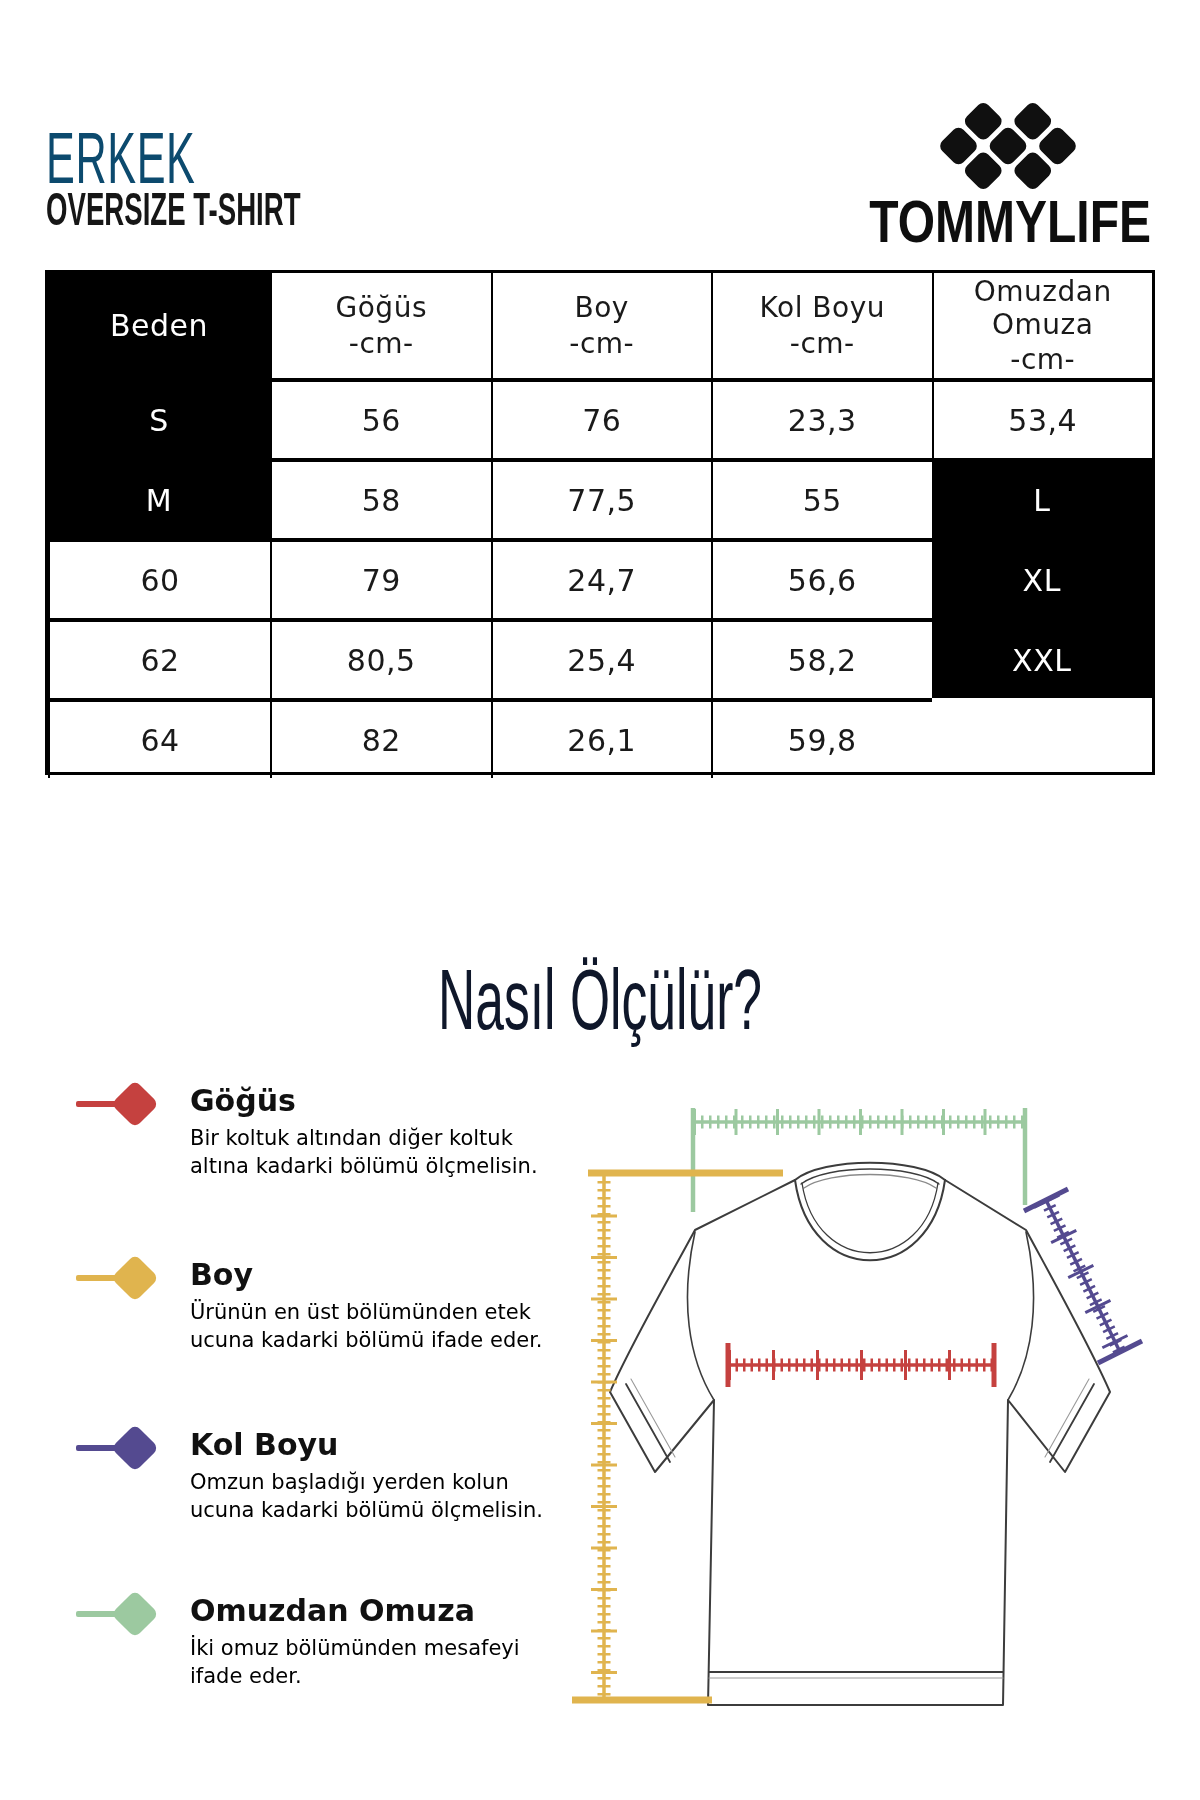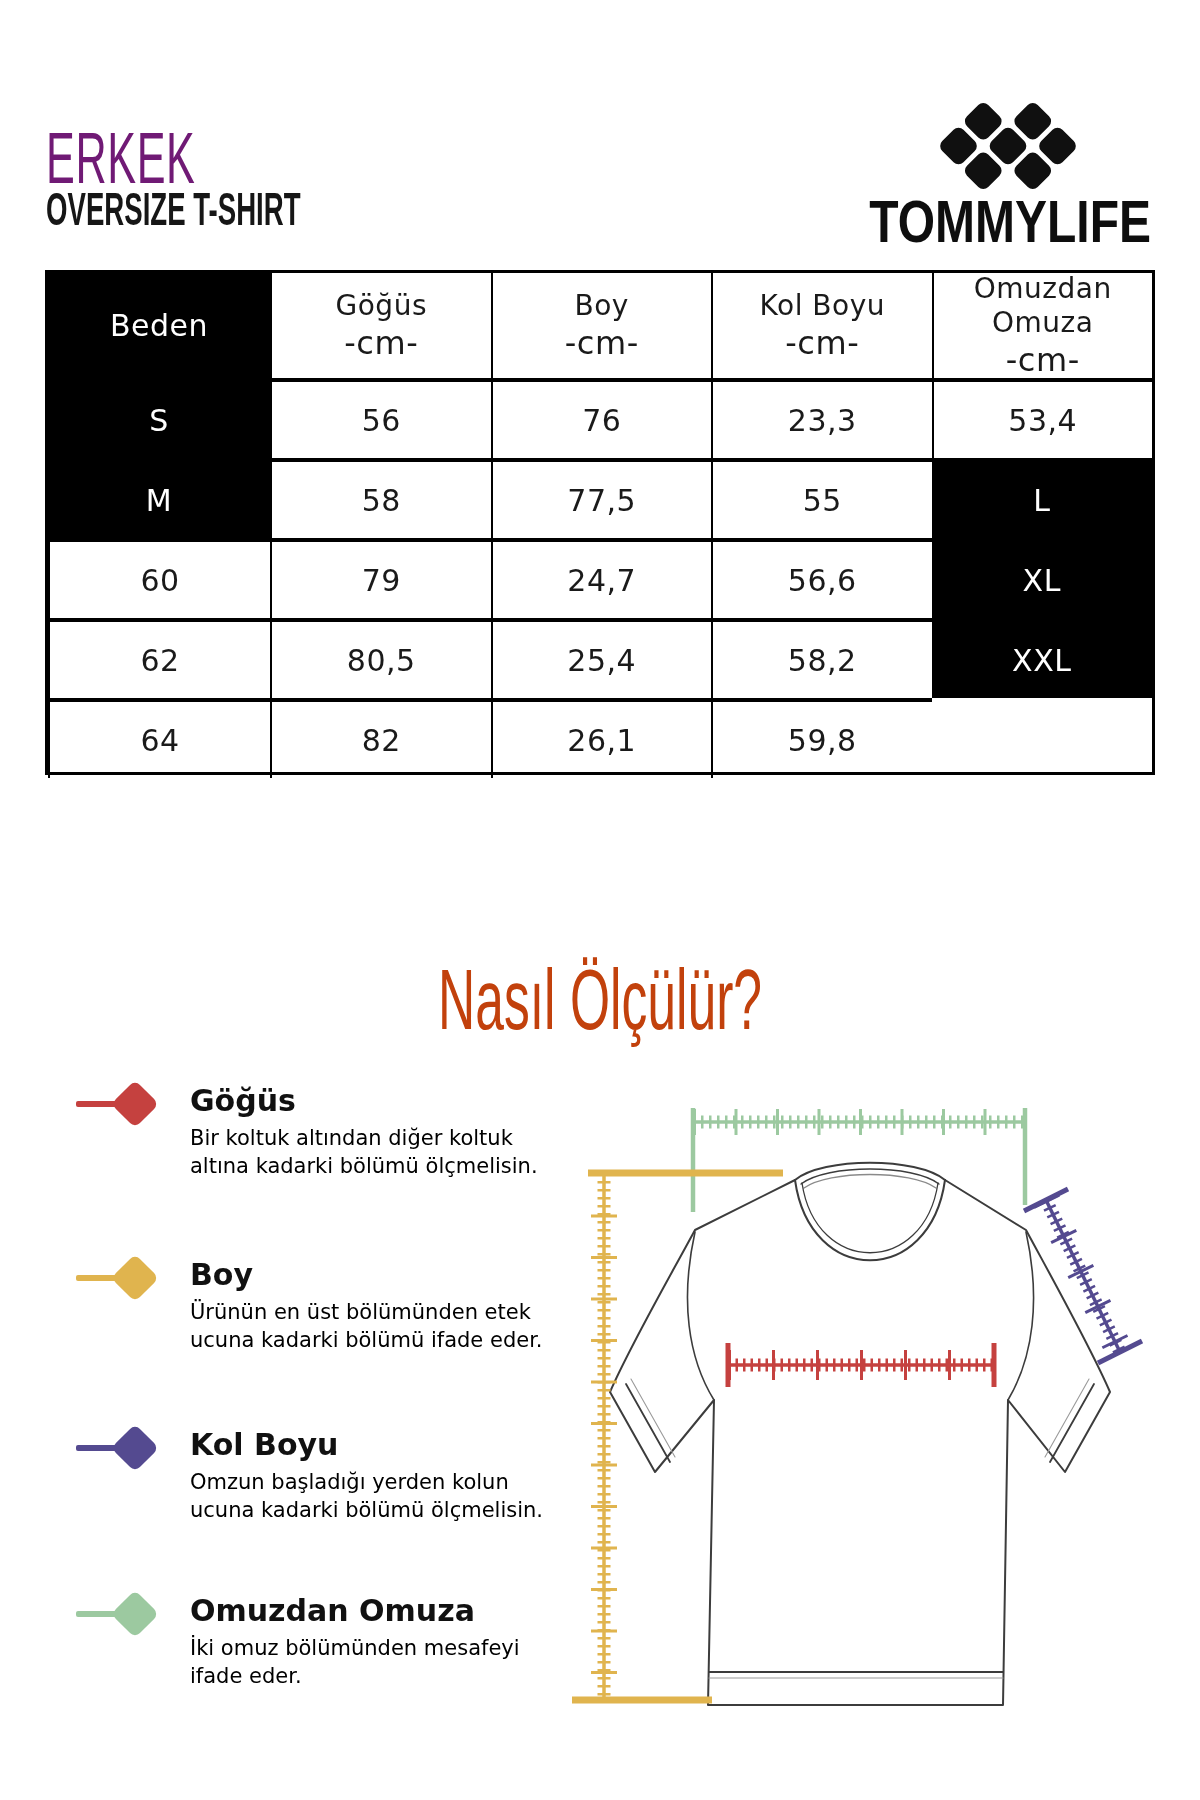--- a/index.html
+++ b/index.html
@@ -1,21 +1,21 @@
 <!DOCTYPE html>
 <html><head>
 <meta charset="utf-8">
 <style>
   html,body { margin:0; padding:0; background:#fff; }
   .page { position:relative; width:1200px; height:1800px; background:#ffffff; overflow:hidden;
           font-family:"DejaVu Sans", sans-serif; color:#111; }
 
   
   .cat { position:absolute; left:46px; top:122px; font-size:72px; line-height:1;
-         font-family:"Liberation Sans", sans-serif; font-weight:400; color:#701a75; white-space:nowrap; }
+         font-family:"Liberation Sans", sans-serif; font-weight:400; color:#0c4a6e; white-space:nowrap; }
   .cat span { display:inline-block; transform:scaleX(0.60); transform-origin:left center; letter-spacing:1px; }
   .prod { position:absolute; left:46px; top:186px; font-size:46px; line-height:1;
           font-family:"Liberation Sans", sans-serif; font-weight:700; color:#161616; white-space:nowrap; }
   .prod span { display:inline-block; transform:scaleX(0.60); transform-origin:left center; }
 
   .logo { position:absolute; left:958px; top:96px; width:100px; height:100px; transform:rotate(45deg);
           display:grid; grid-template-rows:repeat(3,1fr); grid-template-columns:repeat(3,1fr); gap:5px; }
   .logo i { display:block; background:#101010; border-radius:7px; }
   .logo i.hide { visibility:hidden; }
   .brandname { position:absolute; left:710px; top:192px; width:600px; text-align:center; font-size:60px;
@@ -24,25 +24,25 @@
 
   
   .tbl { position:absolute; left:45px; top:270px; width:1110px; height:505px; box-sizing:border-box;
          display:grid; grid-template-columns:222px repeat(4,1fr); grid-template-rows:105px repeat(5,80px);
          border:3px solid #000; background:#fff; }
   .cell { display:flex; flex-direction:column; align-items:center; justify-content:center;
           border-left:2px solid #000; border-top:4px solid #000; font-size:30px; letter-spacing:0.5px; color:#1a1a1a; }
   .cell.r0 { border-top:none; }
   .cell.c0 { border-left:none; background:#000; color:#fff; }
   .hl { font-size:28px; line-height:1.18; text-align:center; max-width:178px; }
-  .hu { font-size:32px; margin-top:2px; }
+  .hu { font-size:28px; margin-top:2px; }
 
   
   .howto { position:absolute; left:0; top:952px; width:1200px; text-align:center; font-size:86px; line-height:1.1;
-           font-family:"Liberation Sans", sans-serif; font-weight:400; color:#c2410c; white-space:nowrap; }
+           font-family:"Liberation Sans", sans-serif; font-weight:400; color:#0f172a; white-space:nowrap; }
   .howto span { display:inline-block; transform:scaleX(0.60); transform-origin:center; }
 
   .measure-item { position:absolute; left:76px; width:470px; }
   .marker { position:absolute; left:0; top:0; width:96px; height:48px; }
   .mline { position:absolute; left:0; top:17px; width:58px; height:6px; border-radius:2px; background:#888; }
   .mdiamond { position:absolute; left:42px; top:3px; width:34px; height:34px; border-radius:7px;
               transform:rotate(45deg); background:#888; }
   .mtitle { margin-left:114px; font-size:30px; font-weight:700; color:#111; line-height:1.1; }
   .mdesc  { margin-left:114px; margin-top:8px; width:372px; font-size:21px; line-height:1.33; color:#000000; }
 

